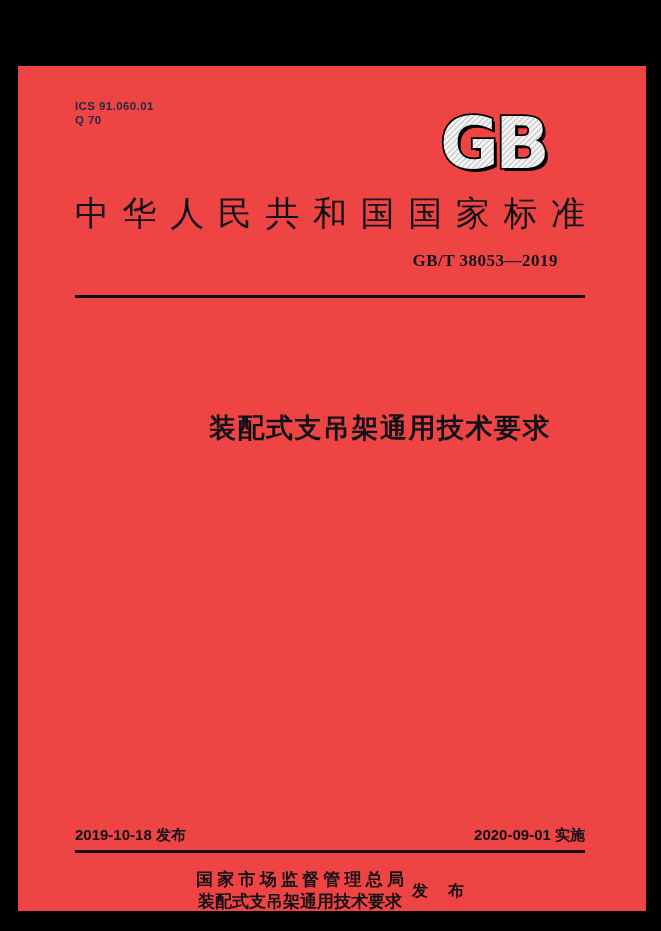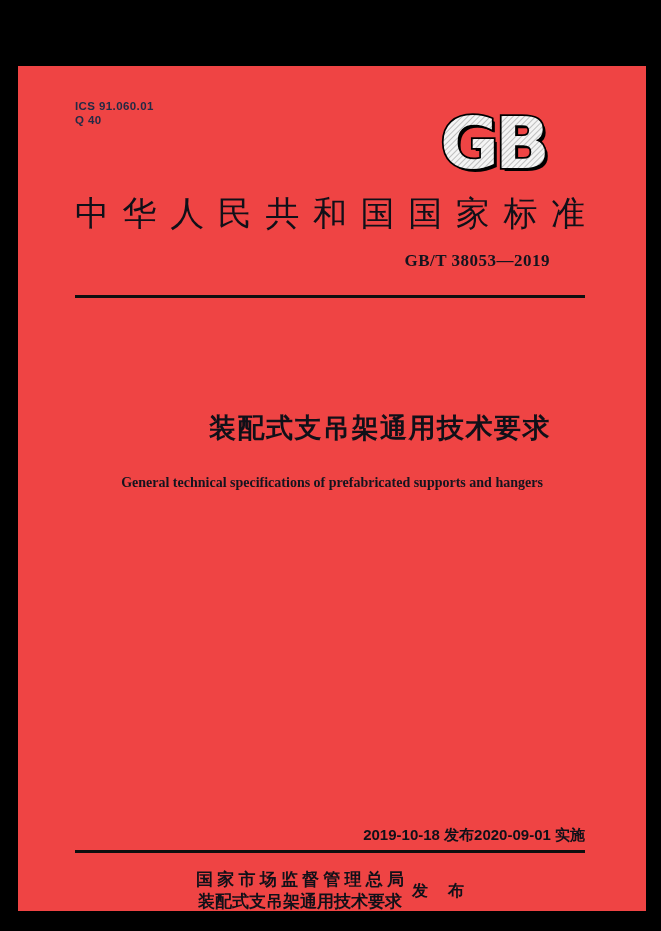--- a/index.html
+++ b/index.html
@@ -51,21 +51,21 @@
     font-size: 34px;
     font-weight: normal;
     color: #101018;
     text-align: justify;
     text-align-last: justify;
     line-height: 40px;
     font-family: "Liberation Sans", sans-serif;
   }
   .std-code {
     position: absolute;
-    right: 96px;
+    right: 88px;
     top: 185px;
     font-family: "Liberation Serif", serif;
     font-size: 17px;
     font-weight: bold;
     color: #14141e;
     letter-spacing: 0.5px;
   }
   .rule-top {
     position: absolute;
     left: 57px;
@@ -97,21 +97,21 @@
     font-size: 14px;
     font-weight: bold;
     color: #14141e;
   }
   .dates-row {
     position: absolute;
     left: 57px;
     top: 760px;
     width: 510px;
     display: flex;
-    justify-content: flex-end;
+    justify-content: space-between;
     font-size: 15px;
     font-weight: bold;
     color: #101018;
   }
   .rule-bottom {
     position: absolute;
     left: 57px;
     top: 784px;
     width: 510px;
     height: 3px;
@@ -154,21 +154,21 @@
   }
 </style>
 </head>
 <body>
 
 <div class="frame">
   <div class="page">
 
     <div class="ics-block">
       <div>ICS 91.060.01</div>
-      <div>Q 40</div>
+      <div>Q 70</div>
     </div>
 
     <svg class="gb-logo" viewBox="0 0 122 66" xmlns="http://www.w3.org/2000/svg">
       <defs>
         <pattern id="hatch" width="4" height="4" patternUnits="userSpaceOnUse" patternTransform="rotate(45)">
           <rect width="4" height="4" fill="#f4f4f4"></rect>
           <line x1="0" y1="0" x2="0" y2="4" stroke="#9a9a9a" stroke-width="1.2"></line>
         </pattern>
       </defs>
       <text x="64" y="59" text-anchor="middle" font-family="DejaVu Sans, sans-serif" font-weight="bold" font-size="72" letter-spacing="-4" fill="#000000">GB</text>
@@ -176,21 +176,20 @@
     </svg>
 
     <div class="std-name">中华人民共和国国家标准</div>
 
     <div class="std-code">GB/T 38053—2019</div>
 
     <div class="rule-top"></div>
 
     <div class="title-zh">装配式支吊架通用技术要求</div>
 
-    <div class="title-en">General technical specifications of prefabricated supports and hangers</div>
 
     <div class="dates-row">
       <span>2019-10-18 发布</span>
       <span>2020-09-01 实施</span>
     </div>
 
     <div class="rule-bottom"></div>
 
     <div class="issuers">
       <div class="issuer-col">

